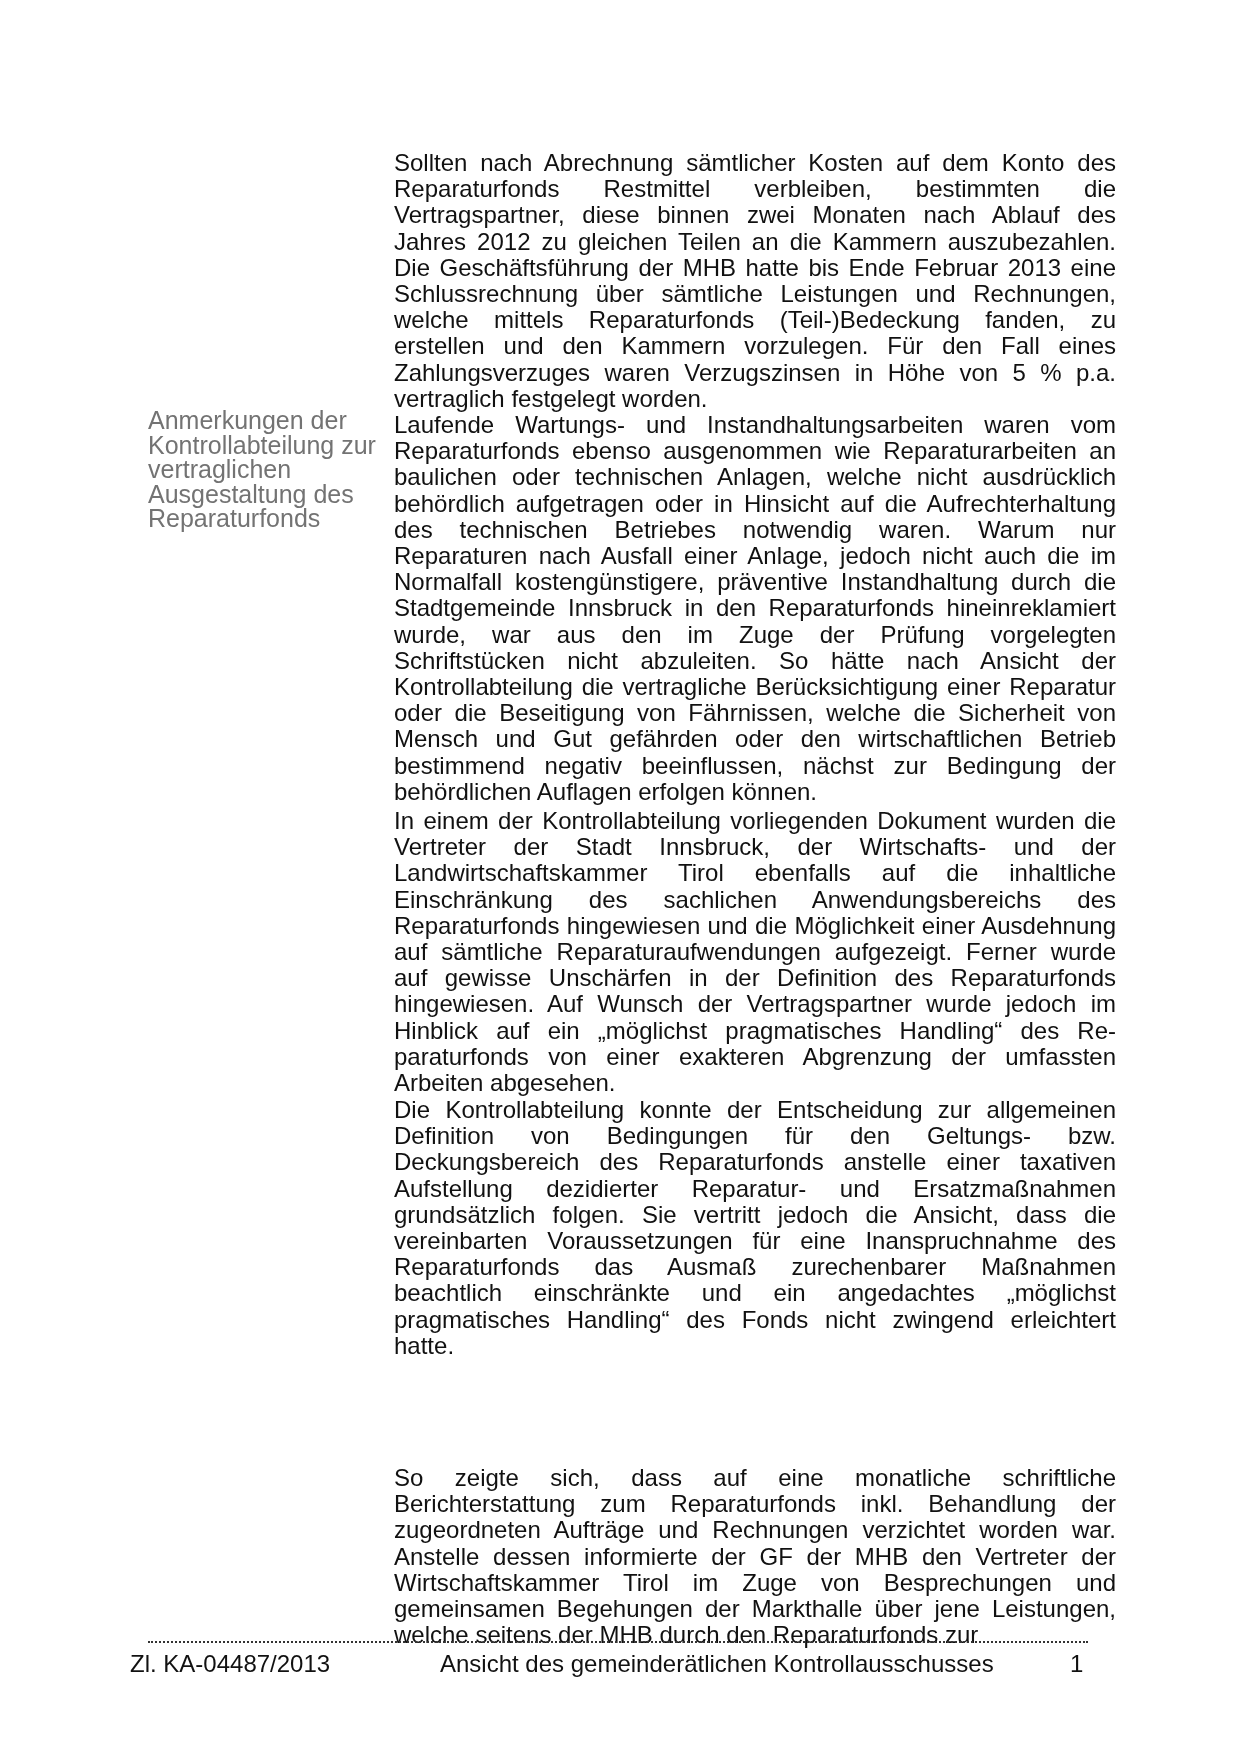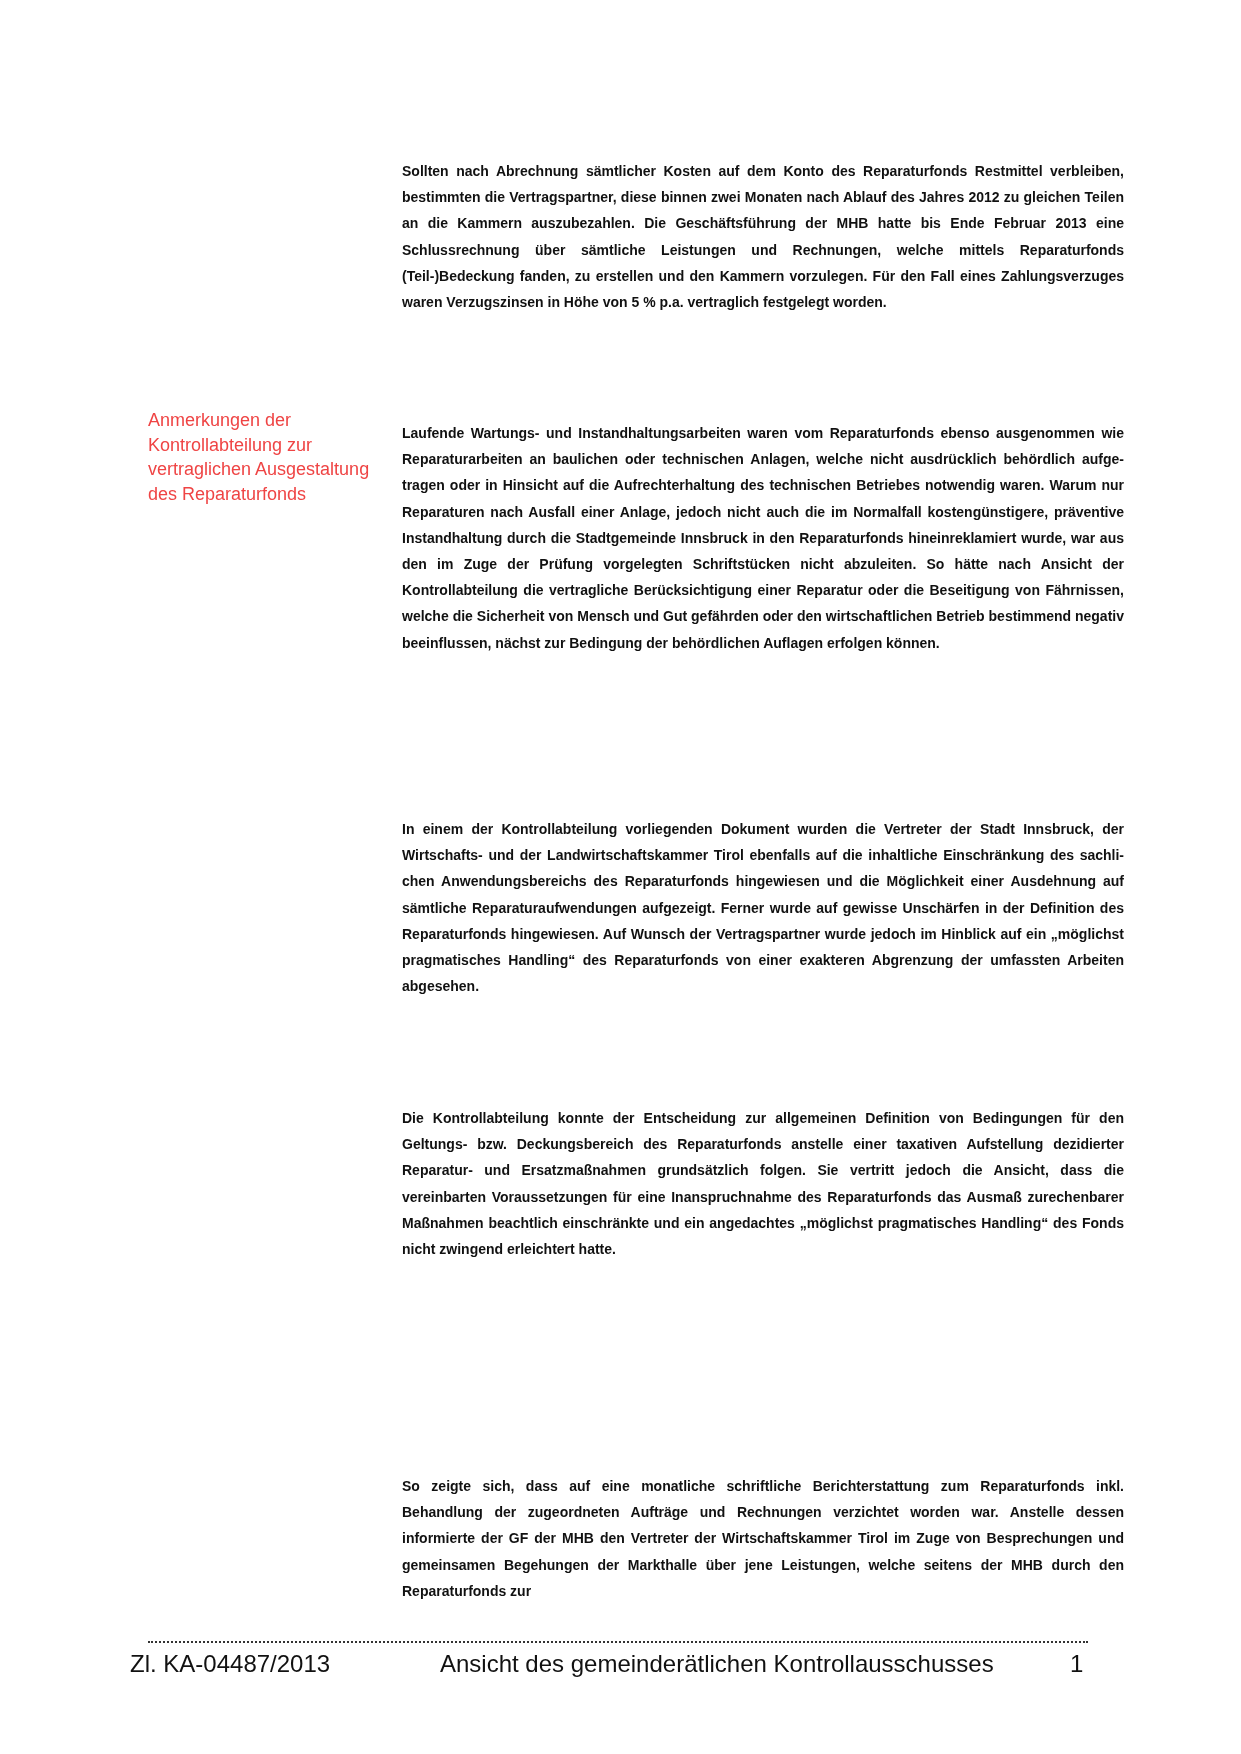--- a/index.html
+++ b/index.html
@@ -1,22 +1,22 @@
 <!DOCTYPE html>
 <html><head>
   <meta charset="utf-8">
   <style>
     html, body { margin: 0; padding: 0; background: #ffffff; }
     body { width: 1241px; height: 1754px; position: relative; overflow: hidden;
            font-family: "Liberation Sans", sans-serif; color: #111111; }
     .page { position: absolute; left: 0; top: 0; width: 1241px; height: 1754px; }
-    .margin-note { position: absolute; left: 148px; width: 230px; color: #ef4444;
-                   font-size: 18px; line-height: 24.5px; }
-    .para { position: absolute; left: 390px; width: 722px; font-size: 14px;
-            line-height: 26.2px; text-align: justify; hyphens: manual; margin: 12px; font-weight: bold; }
+    .margin-note { position: absolute; left: 148px; width: 230px; color: #737373;
+                   font-size: 25px; line-height: 24.5px; }
+    .para { position: absolute; left: 390px; width: 722px; font-size: 24px;
+            line-height: 26.2px; text-align: justify; hyphens: manual; margin: 4px; }
     .footer-rule { position: absolute; left: 148px; top: 1641px; width: 940px; height: 0;
                    border-top: 2px dotted #333; }
     .footer { position: absolute; top: 1650px; font-size: 24px; color: #111; }
     .f-left { left: 130px; }
     .f-center { left: 440px; }
     .f-right { left: 1070px; }
   </style>
 </head>
 <body>
 

